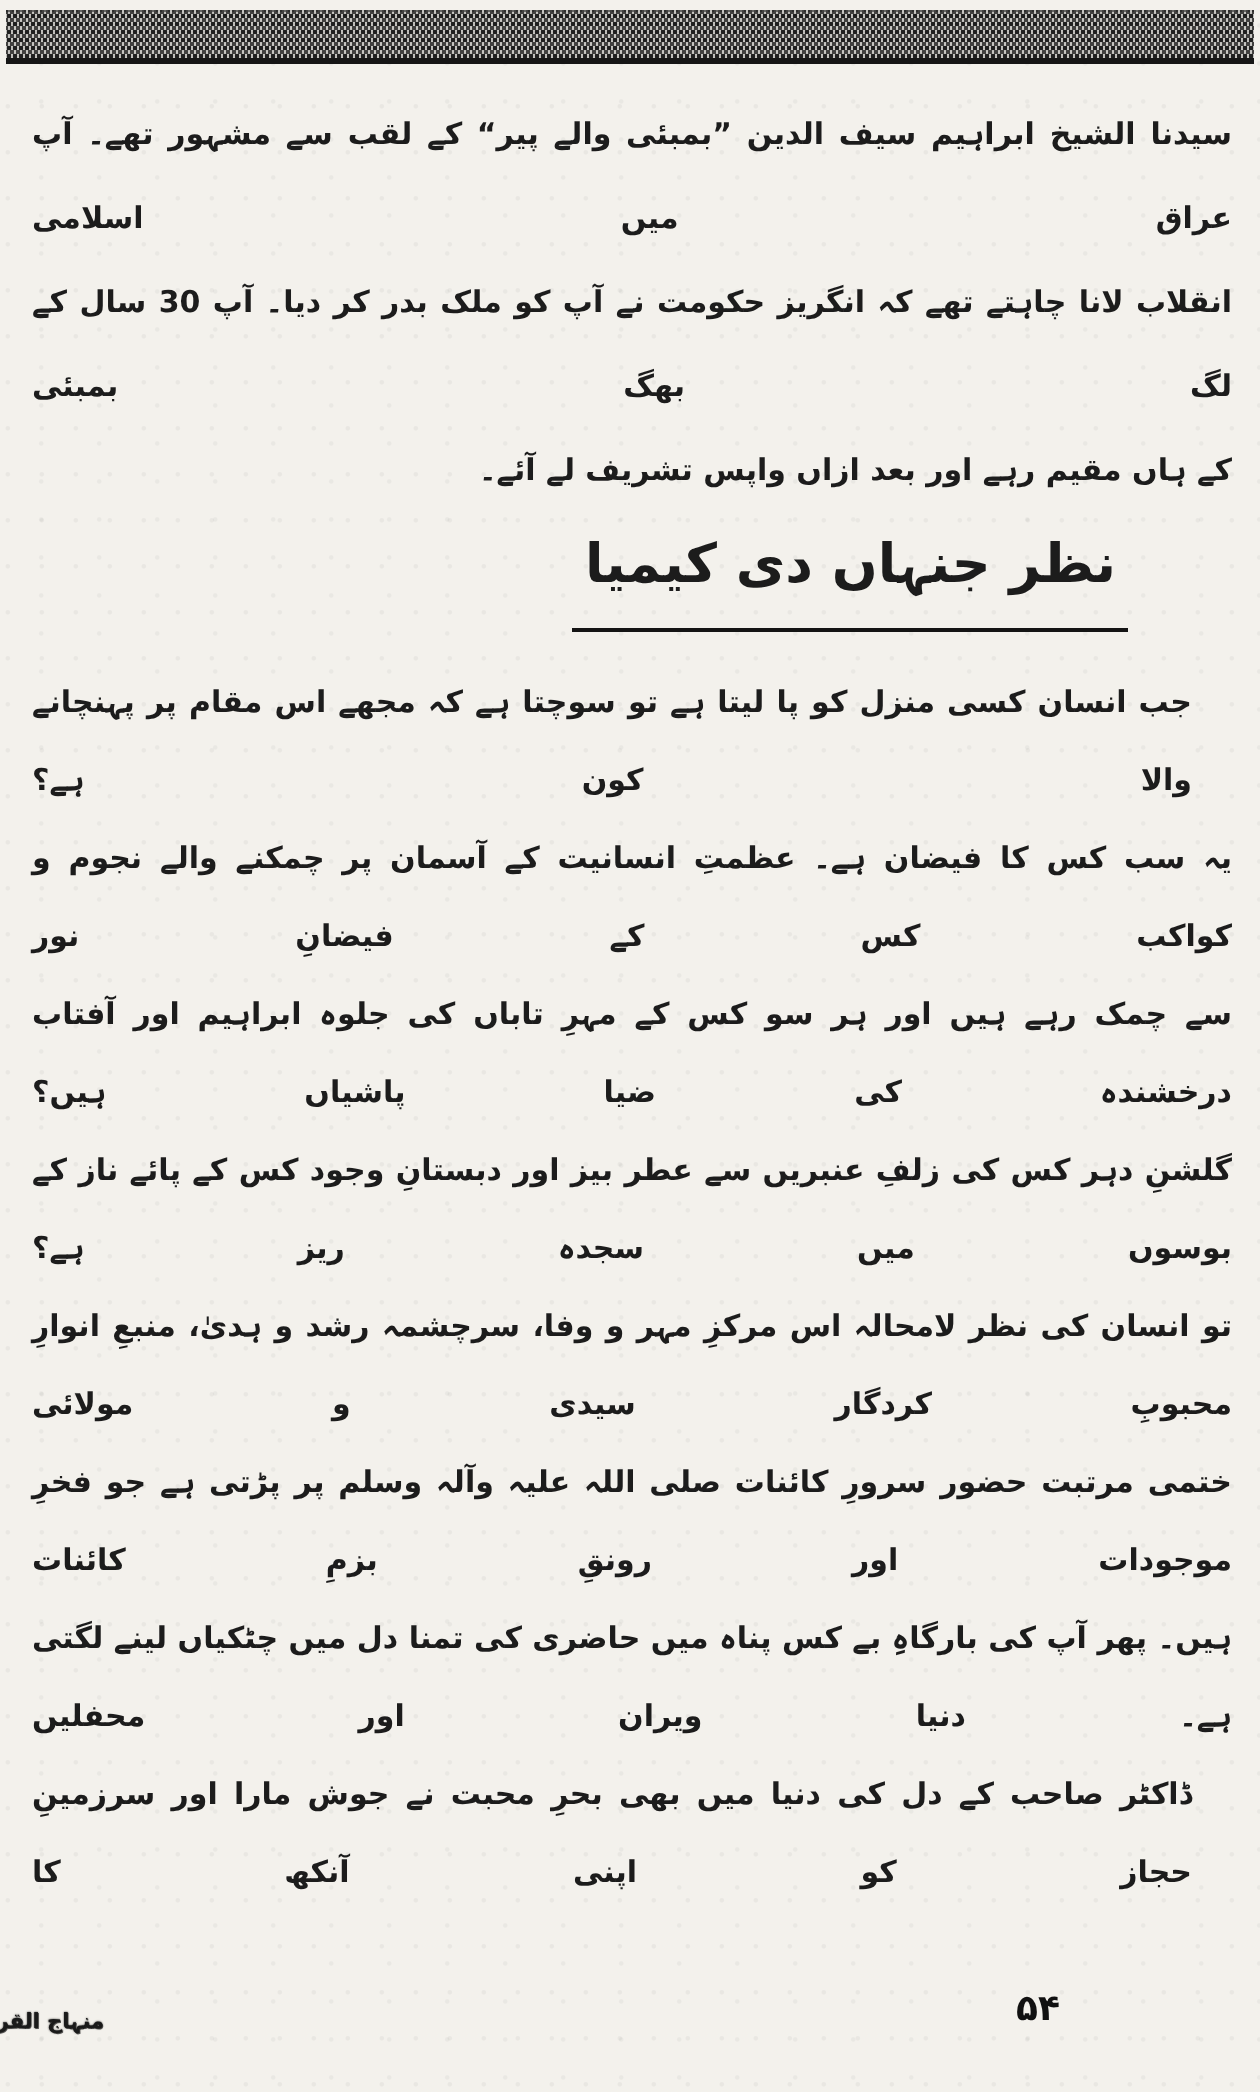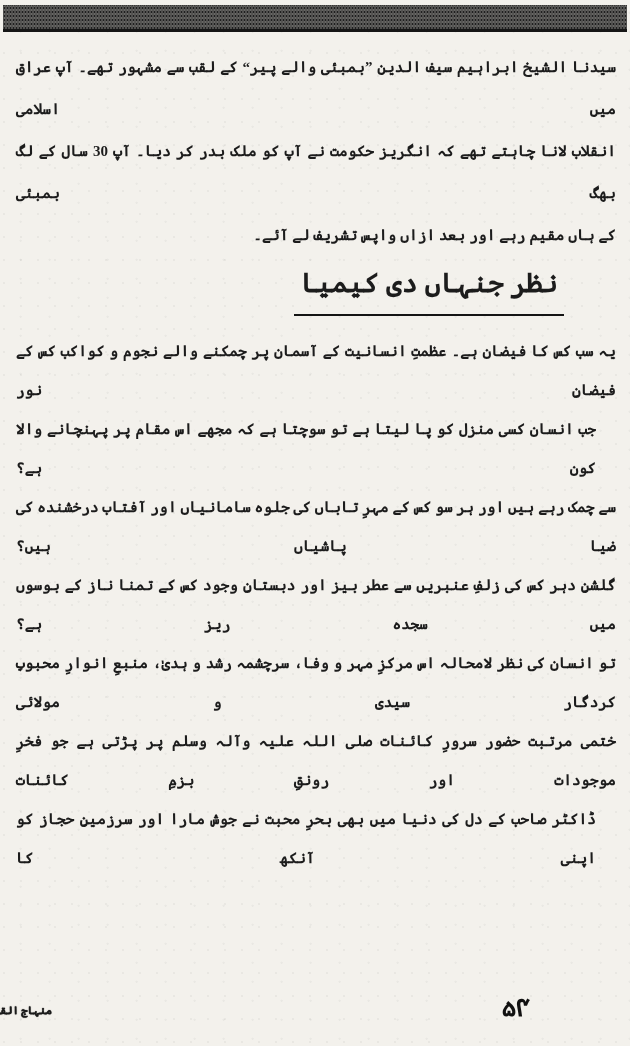--- a/index.html
+++ b/index.html
@@ -1,19 +1,19 @@
 <!DOCTYPE html>
 <html lang="ur" dir="rtl" style="--ink: #1c1c1c; --paper: #f3f1ec;"><head>
 <meta charset="utf-8">
 <style>
   :root{
     --ink:#1c1c1c;
     --paper:#f3f1ec;
   }
-  *{margin:0;padding:0;box-sizing:border-box;font-family:Liberation Serif, serif;}
+  *{margin:0;padding:0;box-sizing:border-box;}
   html,body{width:630px;height:1046px;overflow:hidden;}
   body{
     font-family:"DejaVu Sans","Liberation Sans",sans-serif;
     background:var(--paper);
   }
   .page{
     position:relative;
     width:630px;height:1046px;
     direction:rtl;
     background:
@@ -85,21 +85,21 @@
     color:#1a1a1a;
     text-shadow:0 0 1px rgba(0,0,0,.85), 0.4px 0.4px 0 rgba(0,0,0,.6);
     filter:blur(.3px);
     white-space:nowrap;
     letter-spacing:-.5px;
   }
   .page-number{
     position:absolute;
     top:8px;
     right:100px; 
-    font-size:24px;
+    font-size:18px;
     font-weight:700;
     color:#111;
   }
 </style>
 </head>
 <body>
 
 <div class="page">
 
   <div class="top-border"></div>
@@ -110,26 +110,27 @@
       <div class="line">سیدنا الشیخ ابراہیم سیف الدین ”بمبئی والے پیر“ کے لقب سے مشہور تھے۔ آپ عراق میں اسلامی</div>
       <div class="line">انقلاب لانا چاہتے تھے کہ انگریز حکومت نے آپ کو ملک بدر کر دیا۔ آپ 30 سال کے لگ بھگ بمبئی</div>
       <div class="line para-end">کے ہاں مقیم رہے اور بعد ازاں واپس تشریف لے آئے۔</div>
     </div>
 
     <div class="heading-wrap">
       <span class="heading">نظر جنہاں دی کیمیا</span>
     </div>
 
     <div class="body-text">
+      <div class="line indent">جب انسان کسی منزل کو پا لیتا ہے تو سوچتا ہے کہ مجھے اس مقام پر پہنچانے والا کون ہے؟</div>
       <div class="line">یہ سب کس کا فیضان ہے۔ عظمتِ انسانیت کے آسمان پر چمکنے والے نجوم و کواکب کس کے فیضانِ نور</div>
-      <div class="line indent">جب انسان کسی منزل کو پا لیتا ہے تو سوچتا ہے کہ مجھے اس مقام پر پہنچانے والا کون ہے؟</div>
-      <div class="line">سے چمک رہے ہیں اور ہر سو کس کے مہرِ تاباں کی جلوہ سامانیاں اور آفتاب درخشندہ کی ضیا پاشیاں ہیں؟</div>
-      <div class="line">گلشنِ دہر کس کی زلفِ عنبریں سے عطر بیز اور دبستانِ وجود کس کے تمنا ناز کے بوسوں میں سجدہ ریز ہے؟</div>
+      <div class="line">سے چمک رہے ہیں اور ہر سو کس کے مہرِ تاباں کی جلوہ ابراہیم اور آفتاب درخشندہ کی ضیا پاشیاں ہیں؟</div>
+      <div class="line">گلشنِ دہر کس کی زلفِ عنبریں سے عطر بیز اور دبستانِ وجود کس کے پائے ناز کے بوسوں میں سجدہ ریز ہے؟</div>
       <div class="line">تو انسان کی نظر لامحالہ اس مرکزِ مہر و وفا، سرچشمہ رشد و ہدیٰ، منبعِ انوارِ محبوبِ کردگار سیدی و مولائی</div>
       <div class="line">ختمی مرتبت حضور سرورِ کائنات صلی اللہ علیہ وآلہ وسلم پر پڑتی ہے جو فخرِ موجودات اور رونقِ بزمِ کائنات</div>
+      <div class="line">ہیں۔ پھر آپ کی بارگاہِ بے کس پناہ میں حاضری کی تمنا دل میں چٹکیاں لینے لگتی ہے۔ دنیا ویران اور محفلیں</div>
 
       <div class="line indent">ڈاکٹر صاحب کے دل کی دنیا میں بھی بحرِ محبت نے جوش مارا اور سرزمینِ حجاز کو اپنی آنکھ کا</div>
 
     </div>
 
   </div>
 
   <div class="footer">
     <span class="stamp">منہاج القرآن</span>
     <span class="page-number">۵۴</span>

